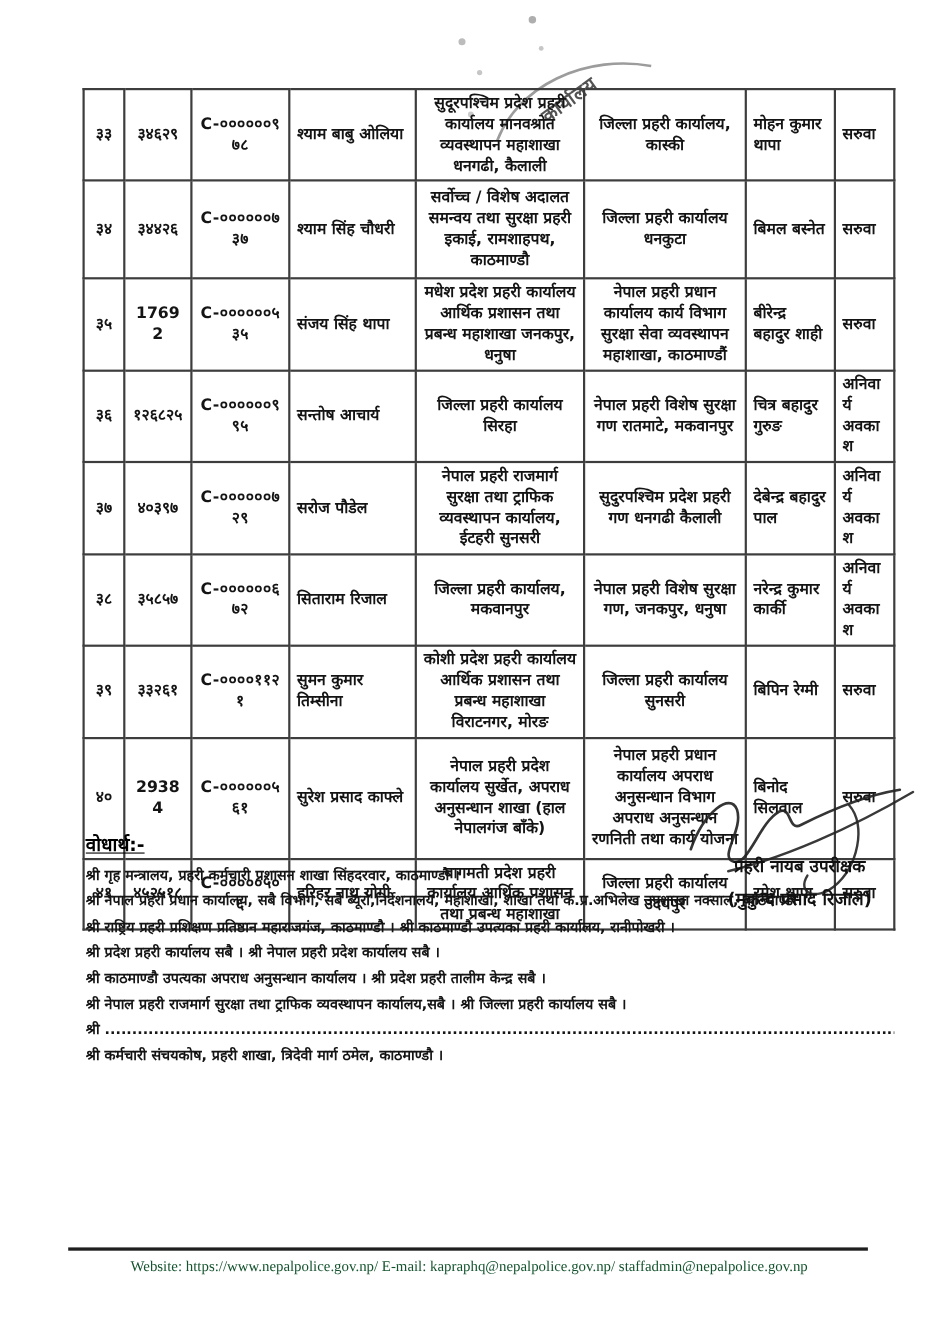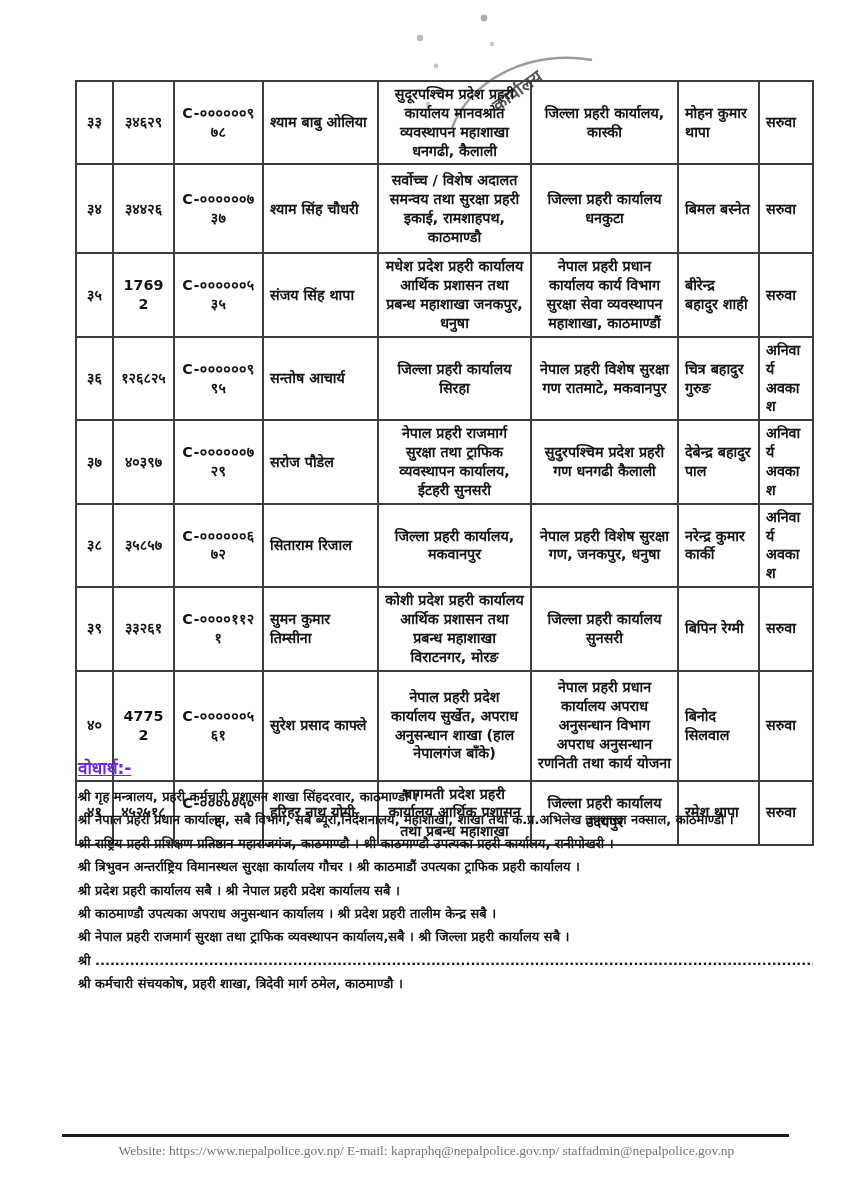--- a/index.html
+++ b/index.html
@@ -18,36 +18,36 @@
     font-size:14.3px; line-height:1.32; font-weight:600; color:#141414;
     word-wrap:break-word; overflow:hidden;
   }
   td.c-sn, td.c-emp, td.c-cid { text-align:center; }
   td.c-cid { font-size:13px; letter-spacing:.4px; font-weight:600;border-radius:29px; }
   td.c-from, td.c-to { line-height:1.38;text-align:center; }
   
   .bodhartha { position:absolute; left:78px; top:756px; width:735px; }
   .bodhartha-heading {
     font-size:17px; font-weight:bold; text-decoration:underline;
-    margin:0 0 6px 0; color:#6d28d9;
+    margin:0 0 6px 0; color:#000000;
   }
   .bodhartha-line {
     font-size:13px; font-weight:600; line-height:23.4px; color:#141414;
     white-space:nowrap; overflow:hidden;
   }
   
   .signature { position:absolute; left:612px; top:718px; width:230px; text-align:center; }
   .signature-scribble { position:absolute; left:10px; top:-6px; width:215px; height:110px; pointer-events:none; }
   .signature-title { position:relative; margin-top:58px; font-size:15.5px; font-weight:bold; color:#111; }
   .signature-name  { position:relative; margin-top:8px; font-size:16px; font-weight:bold; color:#111; }
   
   .footer-rule { position:absolute; left:62px; top:1134px; width:727px; height:3px; background:#1e1e1e; }
   .footer-contact {
     position:absolute; left:0; top:1143px; width:853px; text-align:center;
-    font-family:"Liberation Serif","DejaVu Serif",serif; font-size:13.5px; color:#737373;
+    font-family:"Liberation Serif","DejaVu Serif",serif; font-size:13.5px; color:#14532d;
   }
 </style>
 </head>
 <body>
 
 <div class="page">
 
   <svg class="stamp-svg" viewBox="0 0 250 150">
     <circle cx="28" cy="38" r="3.2" fill="#6a6a6a" opacity="0.45"></circle>
     <circle cx="44" cy="66" r="2.4" fill="#6a6a6a" opacity="0.38"></circle>
@@ -135,21 +135,21 @@
         <td class="c-emp">३३२६१</td>
         <td class="c-cid">C-००००११२१</td>
         <td class="c-name">सुमन कुमार तिम्सीना</td>
         <td class="c-from">कोशी प्रदेश प्रहरी कार्यालय आर्थिक प्रशासन तथा प्रबन्ध महाशाखा  विराटनगर, मोरङ</td>
         <td class="c-to">जिल्ला प्रहरी कार्यालय सुनसरी</td>
         <td class="c-by">बिपिन रेग्मी</td>
         <td class="c-remark">सरुवा</td>
       </tr>
       <tr style="height:110px">
         <td class="c-sn">४०</td>
-        <td class="c-emp">47752</td>
+        <td class="c-emp">29384</td>
         <td class="c-cid">C-००००००५६१</td>
         <td class="c-name">सुरेश प्रसाद काफ्ले</td>
         <td class="c-from">नेपाल प्रहरी प्रदेश कार्यालय सुर्खेत, अपराध अनुसन्धान शाखा (हाल नेपालगंज बाँके)</td>
         <td class="c-to">नेपाल प्रहरी प्रधान कार्यालय अपराध अनुसन्धान विभाग अपराध अनुसन्धान रणनिती तथा कार्य योजना</td>
         <td class="c-by">बिनोद सिलवाल</td>
         <td class="c-remark">सरुवा</td>
       </tr>
       <tr style="height:64px">
         <td class="c-sn">४१</td>
         <td class="c-emp">४५२५१८</td>
@@ -161,25 +161,33 @@
         <td class="c-remark">सरुवा</td>
       </tr>
     </tbody>
   </table>
 
   <div class="bodhartha">
     <div class="bodhartha-heading">वोधार्थ:-</div>
     <div class="bodhartha-line">श्री गृह मन्त्रालय, प्रहरी कर्मचारी प्रशासन शाखा सिंहदरवार, काठमाण्डौ ।</div>
     <div class="bodhartha-line">श्री नेपाल प्रहरी प्रधान कार्यालय, सबै विभाग, सबै ब्यूरो,निर्देशनालय, महाशाखा, शाखा तथा क.प्र.अभिलेख उपशाखा नक्साल, काठमाण्डौ ।</div>
     <div class="bodhartha-line">श्री राष्ट्रिय प्रहरी प्रशिक्षण प्रतिष्ठान महाराजगंज, काठमाण्डौ । श्री काठमाण्डौ उपत्यका प्रहरी कार्यालय, रानीपोखरी ।</div>
-    <div class="bodhartha-line">श्री त्रिभुवन अन्तर्राष्ट्रिय विमानस्थल सुरक्षा कार्यालय गौचर । श्री काठमाडौं उपत्यका ट्राफिक प्रहरी कार्यालय ।</div>
     <div class="bodhartha-line">श्री प्रदेश प्रहरी कार्यालय सबै । श्री नेपाल प्रहरी प्रदेश कार्यालय सबै ।</div>
     <div class="bodhartha-line">श्री काठमाण्डौ उपत्यका अपराध अनुसन्धान कार्यालय । श्री प्रदेश प्रहरी तालीम केन्द्र सबै ।</div>
     <div class="bodhartha-line">श्री नेपाल प्रहरी राजमार्ग सुरक्षा तथा ट्राफिक व्यवस्थापन कार्यालय,सबै । श्री जिल्ला प्रहरी कार्यालय सबै ।</div>
     <div class="bodhartha-line">श्री ............................................................................................................................................................................।</div>
     <div class="bodhartha-line">श्री कर्मचारी संचयकोष, प्रहरी शाखा, त्रिदेवी मार्ग ठमेल, काठमाण्डौ ।</div>
   </div>
 
+  <div class="signature">
+    <svg class="signature-scribble" viewBox="0 0 215 110">
+      <path d="M6,60 C18,26 42,8 48,24 C54,42 32,66 44,71 C58,77 68,36 86,26 C98,20 94,44 106,38 C120,31 158,12 196,6" fill="none" stroke="#242424" stroke-width="2.4" stroke-linecap="round" opacity="0.92"></path>
+      <path d="M40,80 C90,68 150,42 208,8" fill="none" stroke="#242424" stroke-width="2.2" stroke-linecap="round" opacity="0.9"></path>
+      <path d="M150,20 C166,38 158,76 136,94 C120,107 102,100 112,84" fill="none" stroke="#242424" stroke-width="2.2" stroke-linecap="round" opacity="0.9"></path>
+    </svg>
+    <div class="signature-title">प्रहरी नायब उपरीक्षक</div>
+    <div class="signature-name">(मुकुन्द प्रसाद रिजाल)</div>
+  </div>
 
   <div class="footer-rule"></div>
   <div class="footer-contact">Website: https://www.nepalpolice.gov.np/ E-mail: kapraphq@nepalpolice.gov.np/ staffadmin@nepalpolice.gov.np</div>
 
 </div>
 
 </body></html>

